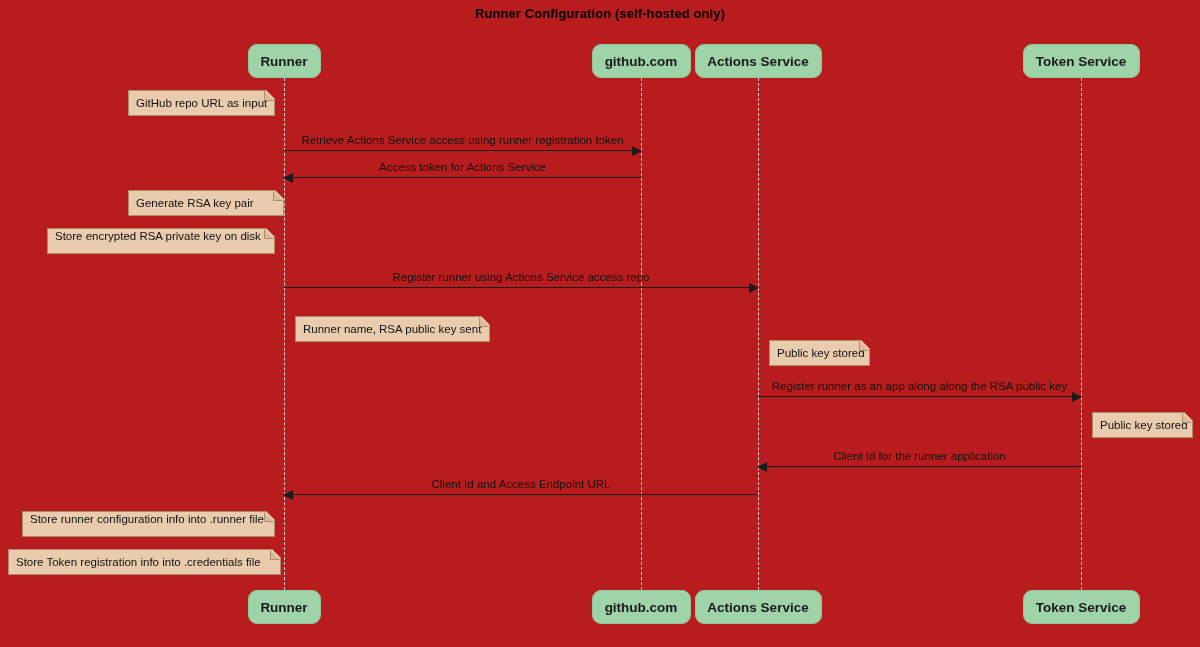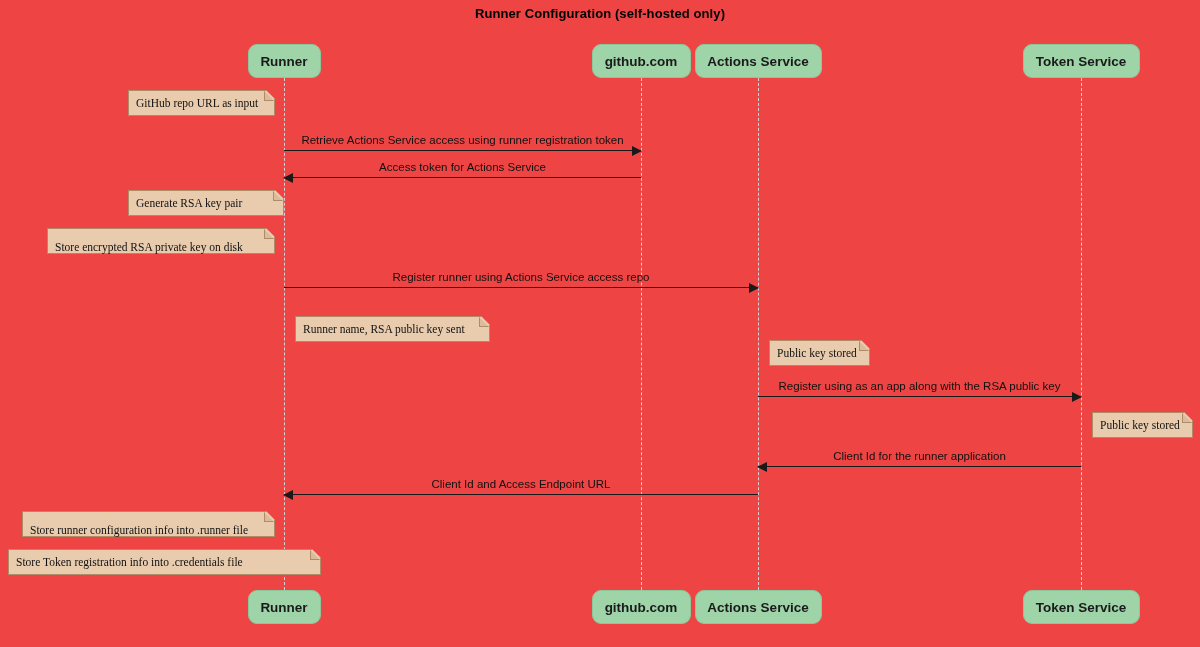--- a/index.html
+++ b/index.html
@@ -12,21 +12,21 @@
     font-family: "Liberation Sans", sans-serif;
     color: #111111;
     -webkit-font-smoothing: antialiased;
   }
 
   #diagram {
     position: relative;
     width: 1200px;
     height: 647px;
     overflow: hidden;
-    background: #ef4444;
+    background: #b91c1c;
   }
 
   
   .diagram-title {
     position: absolute;
     left: 0;
     top: 6px;
     width: 1200px;
     text-align: center;
     font-size: 13px;
@@ -64,25 +64,24 @@
   .note {
     position: absolute;
     box-sizing: border-box;
     background: #E9CCAE;
     border: 1px solid #B08B68;
     font-size: 11.5px;
     color: #111111;
     white-space: nowrap;
     display: flex;
     align-items: center;
-    padding: 0 7px;
+    padding: 11px 7px;
     height: 26px;
     
     clip-path: polygon(0 0, calc(100% - 9px) 0, 100% 9px, 100% 100%, 0 100%);
-    font-family: Liberation Serif, serif;
   }
   .note .fold {
     position: absolute;
     top: 0;
     right: 0;
     width: 9px;
     height: 9px;
     background: #D9BC9C;
     border-left: 1px solid #B08B68;
     border-bottom: 1px solid #B08B68;
@@ -172,21 +171,21 @@
       <div class="message" style="left: 284px; top: 177px; width: 357px;">
         <div class="arrowhead left"></div>
         <div class="message-label">Access token for Actions Service</div>
       </div>
       <div class="message" style="left: 284px; top: 287px; width: 474px;">
         <div class="arrowhead right"></div>
         <div class="message-label">Register runner using Actions Service access repo</div>
       </div>
       <div class="message" style="left: 758px; top: 396px; width: 323px;">
         <div class="arrowhead right"></div>
-        <div class="message-label">Register using as an app along with the RSA public key</div>
+        <div class="message-label">Register runner as an app along along the RSA public key</div>
       </div>
       <div class="message" style="left: 758px; top: 466px; width: 323px;">
         <div class="arrowhead left"></div>
         <div class="message-label">Client Id for the runner application</div>
       </div>
       <div class="message" style="left: 284px; top: 494px; width: 474px;">
         <div class="arrowhead left"></div>
         <div class="message-label">Client Id and Access Endpoint URL</div>
       </div>
     </div>
@@ -212,19 +211,19 @@
         <span class="fold"></span>
       </div>
       <div class="note" style="left: 1092px; top: 412px; width: 101px;">
         <span>Public key stored</span>
         <span class="fold"></span>
       </div>
       <div class="note" style="left: 22px; top: 511px; width: 253px; align-items: flex-end;">
         <span>Store runner configuration info into .runner file</span>
         <span class="fold"></span>
       </div>
-      <div class="note" style="left: 8px; top: 549px; width: 313px;">
+      <div class="note" style="left: 8px; top: 549px; width: 273px;">
         <span>Store Token registration info into .credentials file</span>
         <span class="fold"></span>
       </div>
     </div>
 
 </div>
 
 </body></html>

